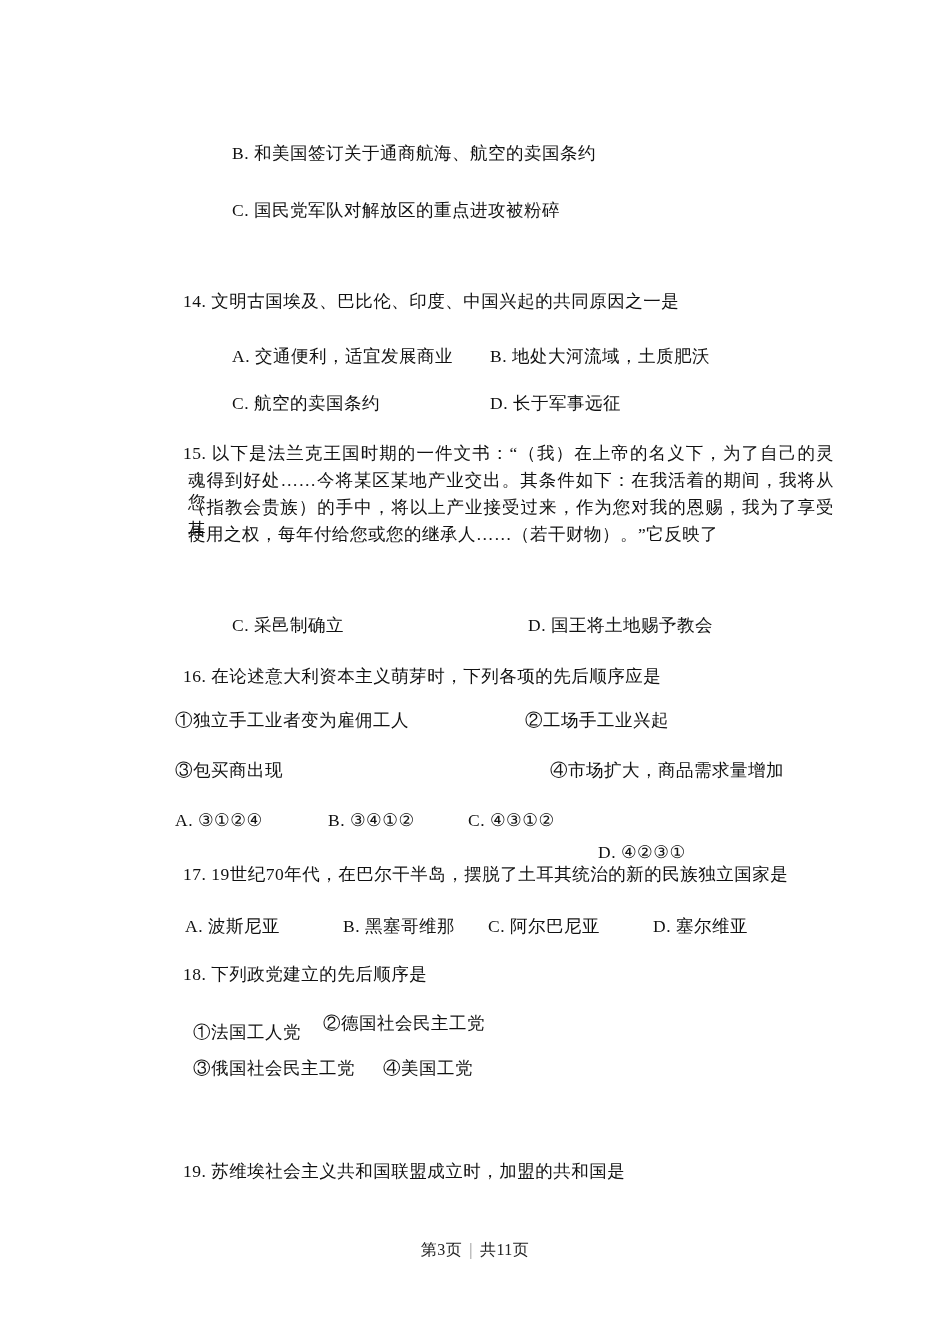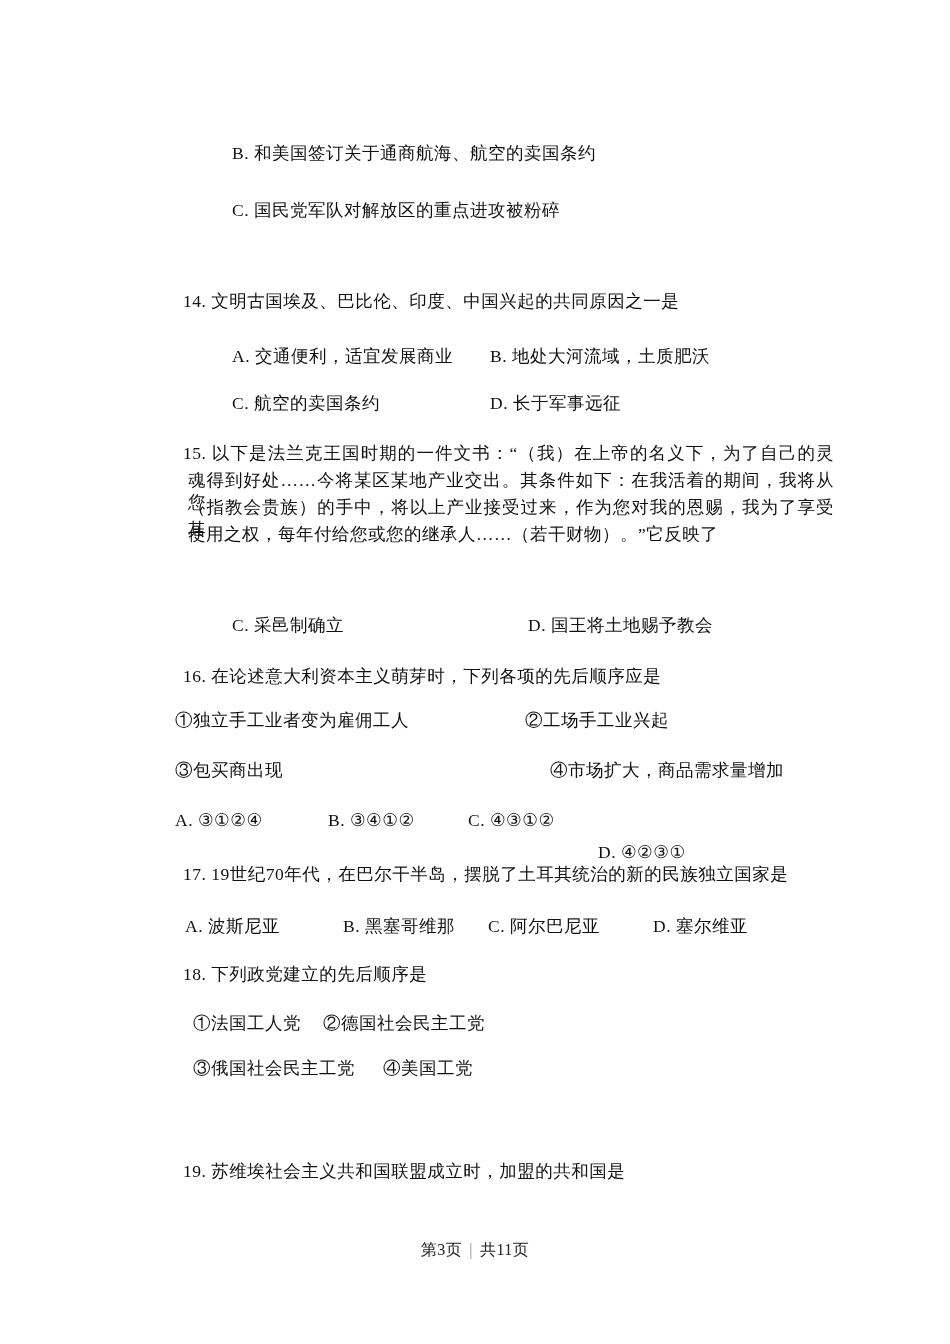--- a/index.html
+++ b/index.html
@@ -110,21 +110,21 @@
   <div class="line" style="left:183px; top:864px;">17. 19世纪70年代，在巴尔干半岛，摆脱了土耳其统治的新的民族独立国家是</div>
   <div class="row" style="top:916px;padding-left:14px;">
     <span style="left:185px;">A. 波斯尼亚</span>
     <span style="left:343px;">B. 黑塞哥维那</span>
     <span style="left:488px;">C. 阿尔巴尼亚</span>
     <span style="left:653px;">D. 塞尔维亚</span>
   </div>
 
   <div class="line" style="left:183px; top:964px;">18. 下列政党建立的先后顺序是</div>
   <div class="row" style="top:1013px;">
-    <span style="left:193px;">①法国工人党</span>
+    <span style="left:193px;margin-top:9px;">①法国工人党</span>
     <span style="left:323px;">②德国社会民主工党</span>
   </div>
   <div class="row" style="top:1058px;">
     <span style="left:193px;">③俄国社会民主工党</span>
     <span style="left:383px;">④美国工党</span>
   </div>
 
   <div class="line" style="left:183px; top:1161px;">19. 苏维埃社会主义共和国联盟成立时，加盟的共和国是</div>
 
   <div class="footer">

